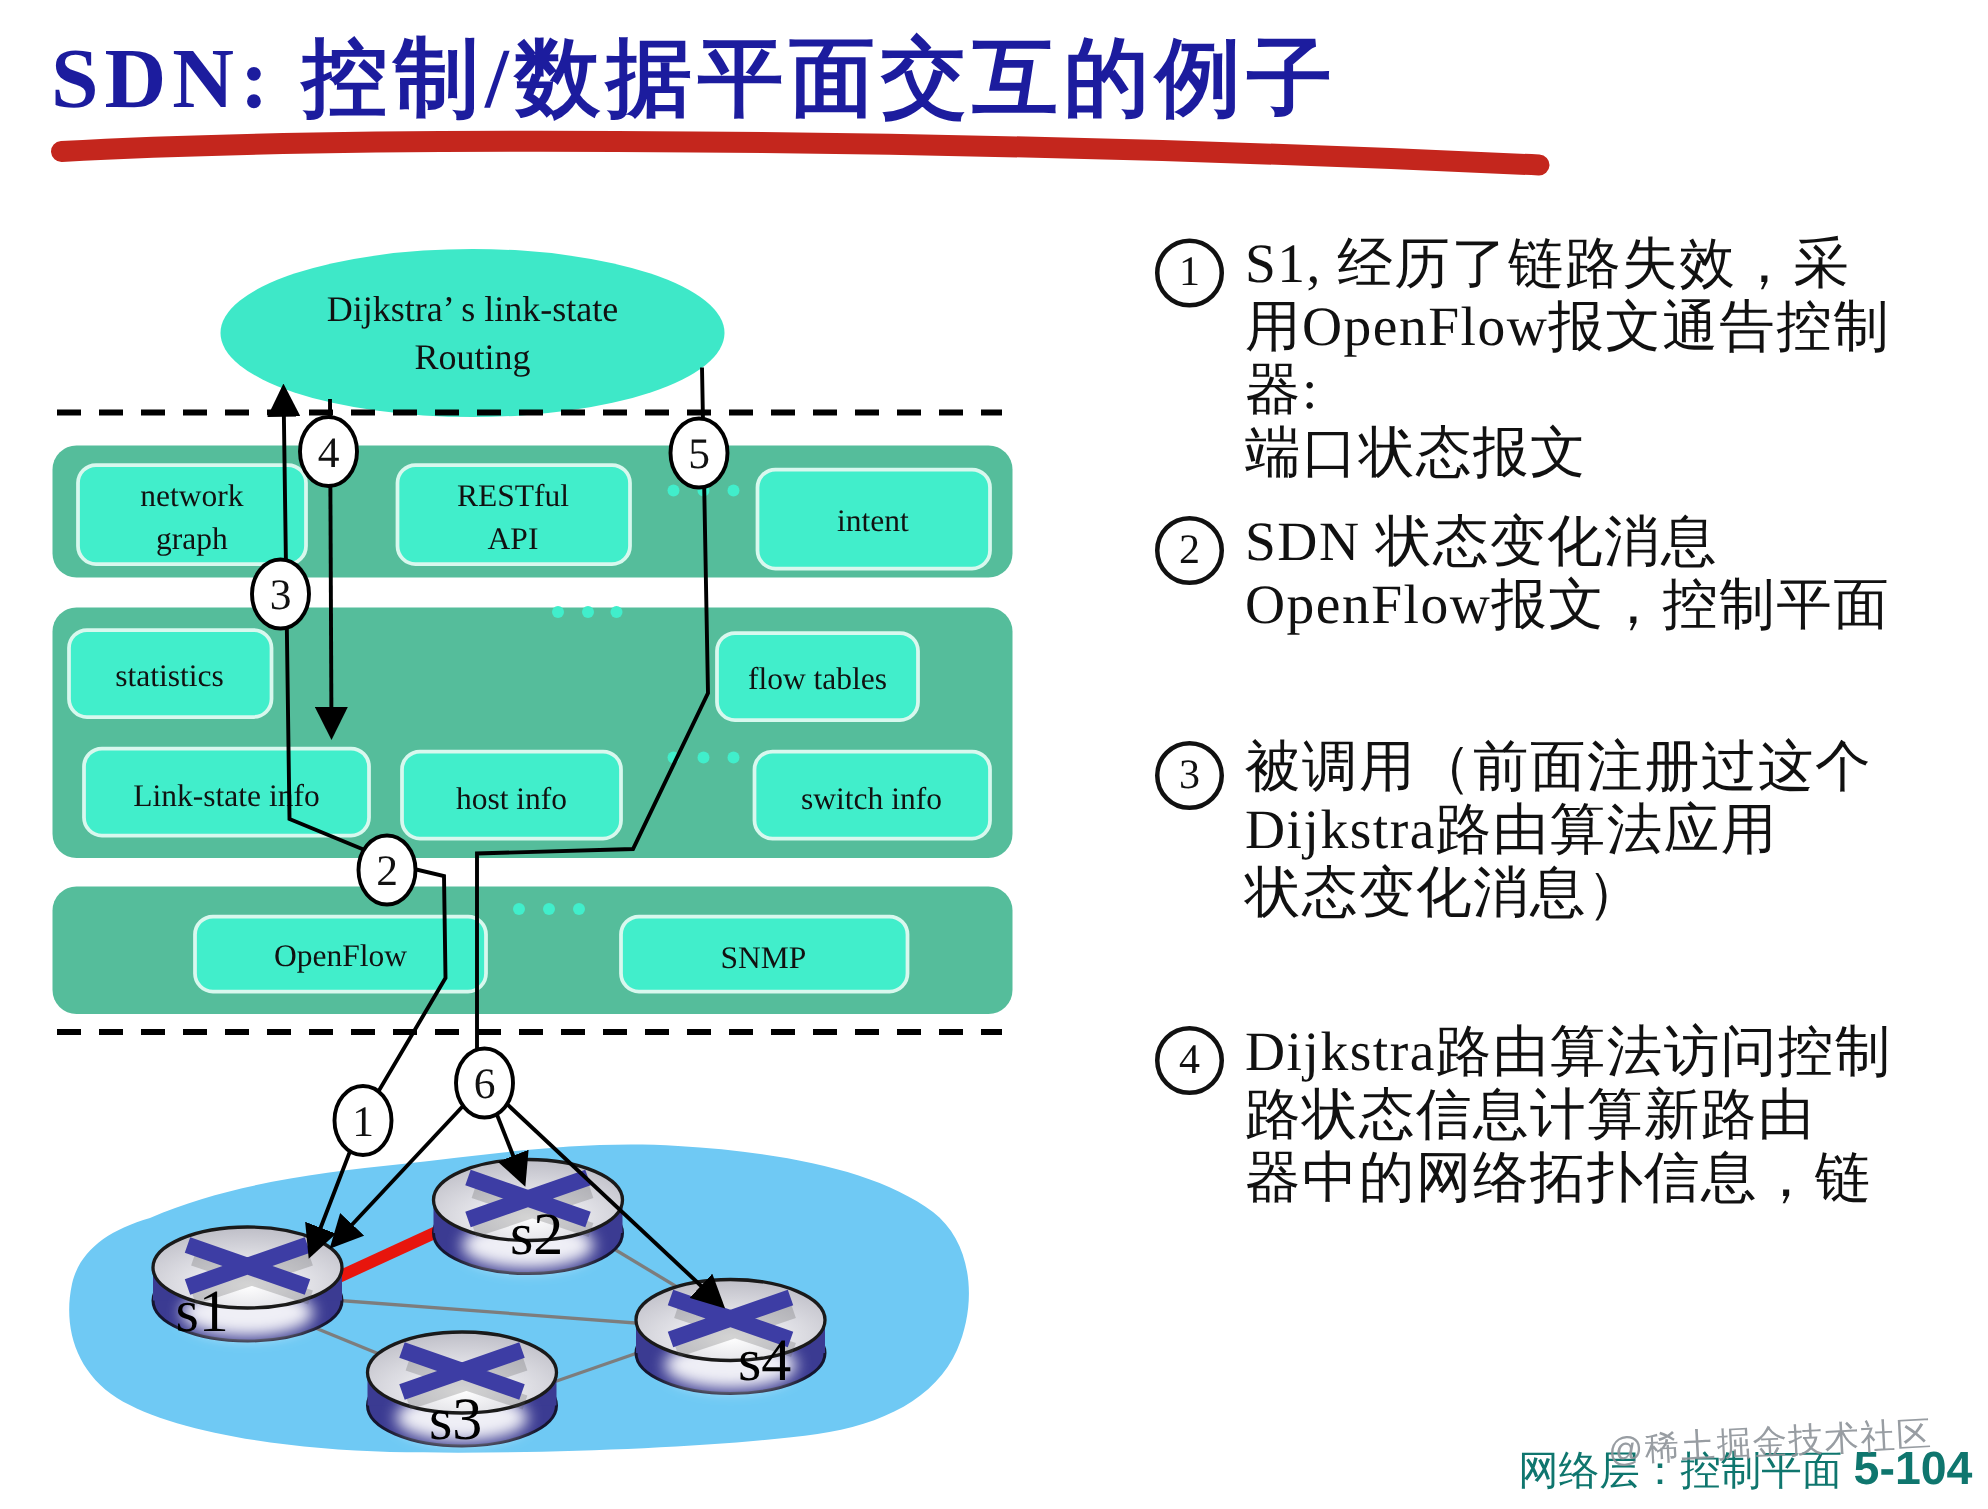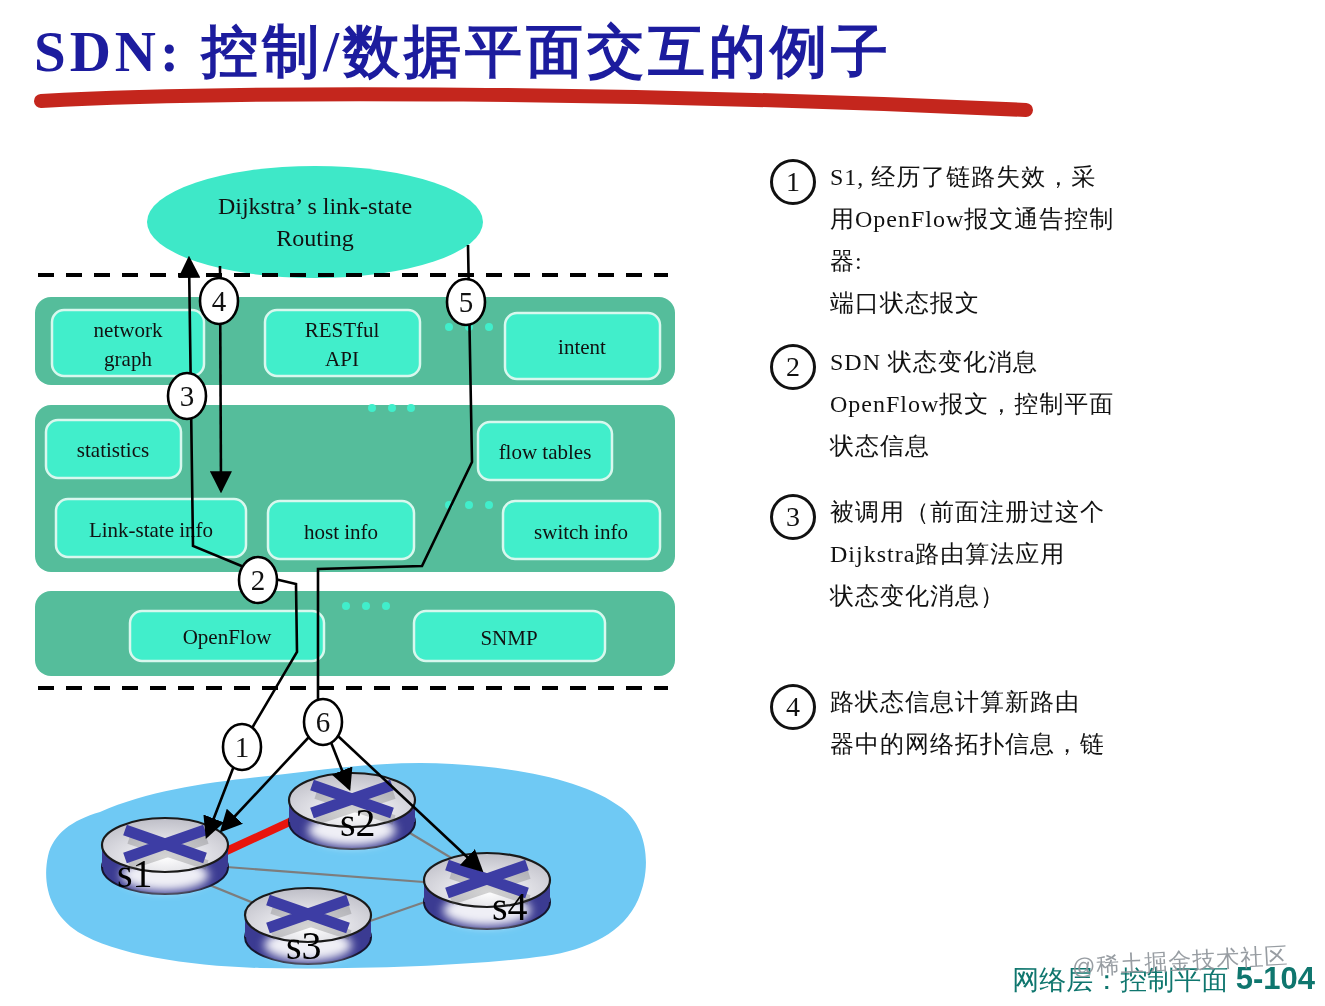--- a/index.html
+++ b/index.html
@@ -7,21 +7,21 @@
           font-family:"Liberation Serif","DejaVu Serif",serif;color:#111;}
   svg.diagram{position:absolute;left:0;top:0;z-index:1;}
   .page-title{position:absolute;left:34px;top:14px;z-index:2;margin:0;
       font-size:57px;font-weight:700;letter-spacing:4px;color:#1c1c9e;
       font-family:"Liberation Serif","DejaVu Serif",serif;white-space:nowrap;}
   .steps{position:absolute;left:770px;top:0;width:555px;z-index:2;}
   .step{position:absolute;display:flex;gap:14px;align-items:flex-start;}
   .step-circle{flex:0 0 auto;width:40px;height:40px;border:3px solid #111;border-radius:50%;
       display:flex;align-items:center;justify-content:center;font-size:28px;margin-top:3px;
       font-family:"Liberation Serif","DejaVu Serif",serif;}
-  .step-text{font-size:24px;line-height:42px;letter-spacing:1px;}
+  .step-text{font-size:37px;line-height:42px;letter-spacing:1px;}
   .step-line{white-space:nowrap;}
   .watermark{position:absolute;left:1072px;top:946px;z-index:3;color:#8d9399;opacity:.9;
       font-size:23px;transform:rotate(-3deg);letter-spacing:1px;
       font-family:"Liberation Sans","DejaVu Sans",sans-serif;}
   .footer{position:absolute;right:10px;bottom:8px;z-index:2;font-size:27px;color:#0f766e;
       font-family:"Liberation Sans","DejaVu Sans",sans-serif;white-space:nowrap;}
   .footer b{font-size:31px;font-weight:700;}
 </style>
 </head>
 <body>
@@ -226,34 +226,34 @@
         <div class="step-line">用OpenFlow报文通告控制</div>
         <div class="step-line">器:</div>
         <div class="step-line">端口状态报文</div>
       </div>
     </div>
     <div class="step" style="top:341px;">
       <span class="step-circle">2</span>
       <div class="step-text">
         <div class="step-line">SDN 状态变化消息</div>
         <div class="step-line">OpenFlow报文，控制平面</div>
-        <div class="step-line">状态信息</div>
       </div>
     </div>
     <div class="step" style="top:491px;">
       <span class="step-circle">3</span>
       <div class="step-text">
         <div class="step-line">被调用（前面注册过这个</div>
         <div class="step-line">Dijkstra路由算法应用</div>
         <div class="step-line">状态变化消息）</div>
       </div>
     </div>
     <div class="step" style="top:681px;">
       <span class="step-circle">4</span>
       <div class="step-text">
+        <div class="step-line">Dijkstra路由算法访问控制</div>
         <div class="step-line">路状态信息计算新路由</div>
         <div class="step-line">器中的网络拓扑信息，链</div>
       </div>
     </div>
   </div>
 
   <div class="watermark">@稀土掘金技术社区</div>
 
   <div class="footer">
     <span>网络层：控制平面</span>

